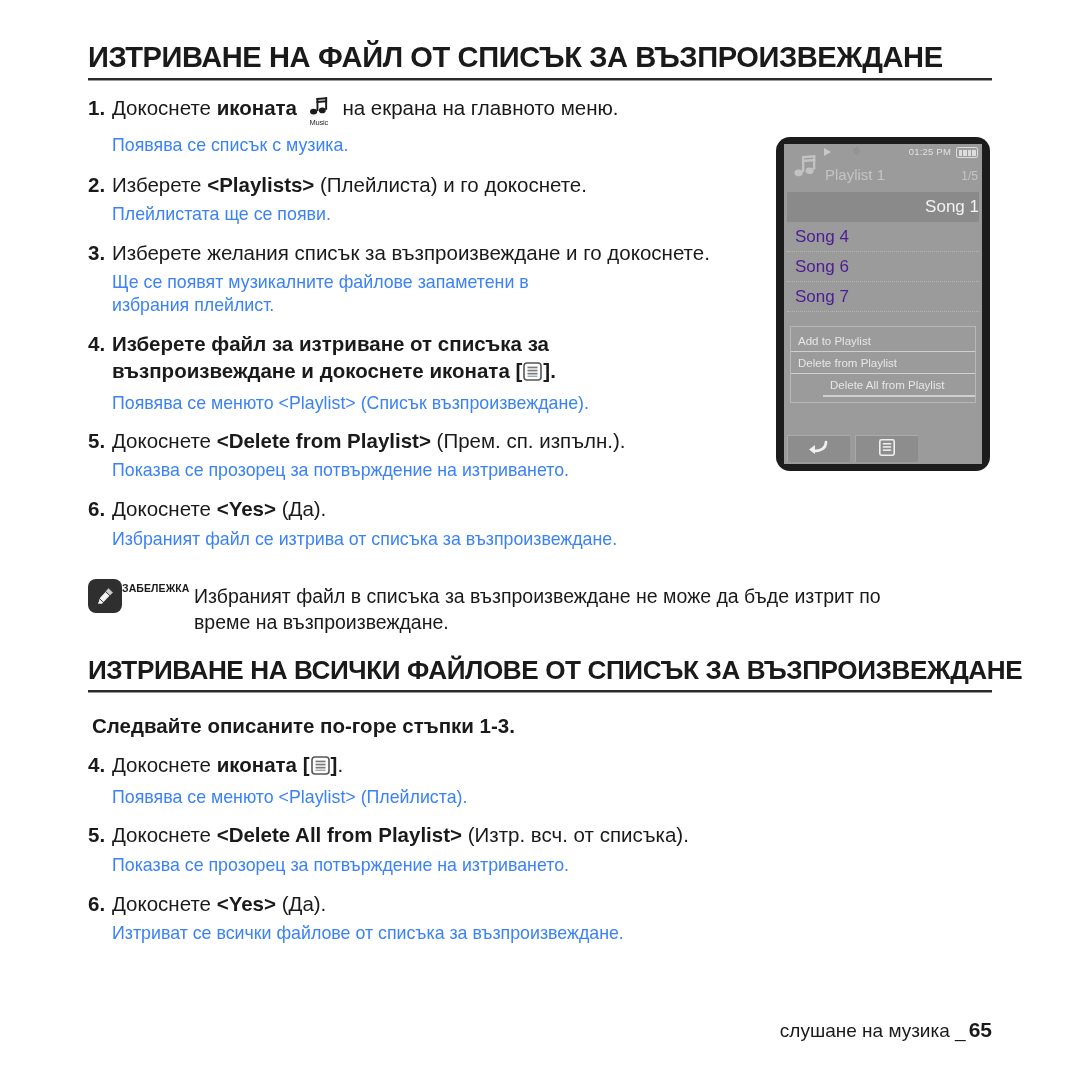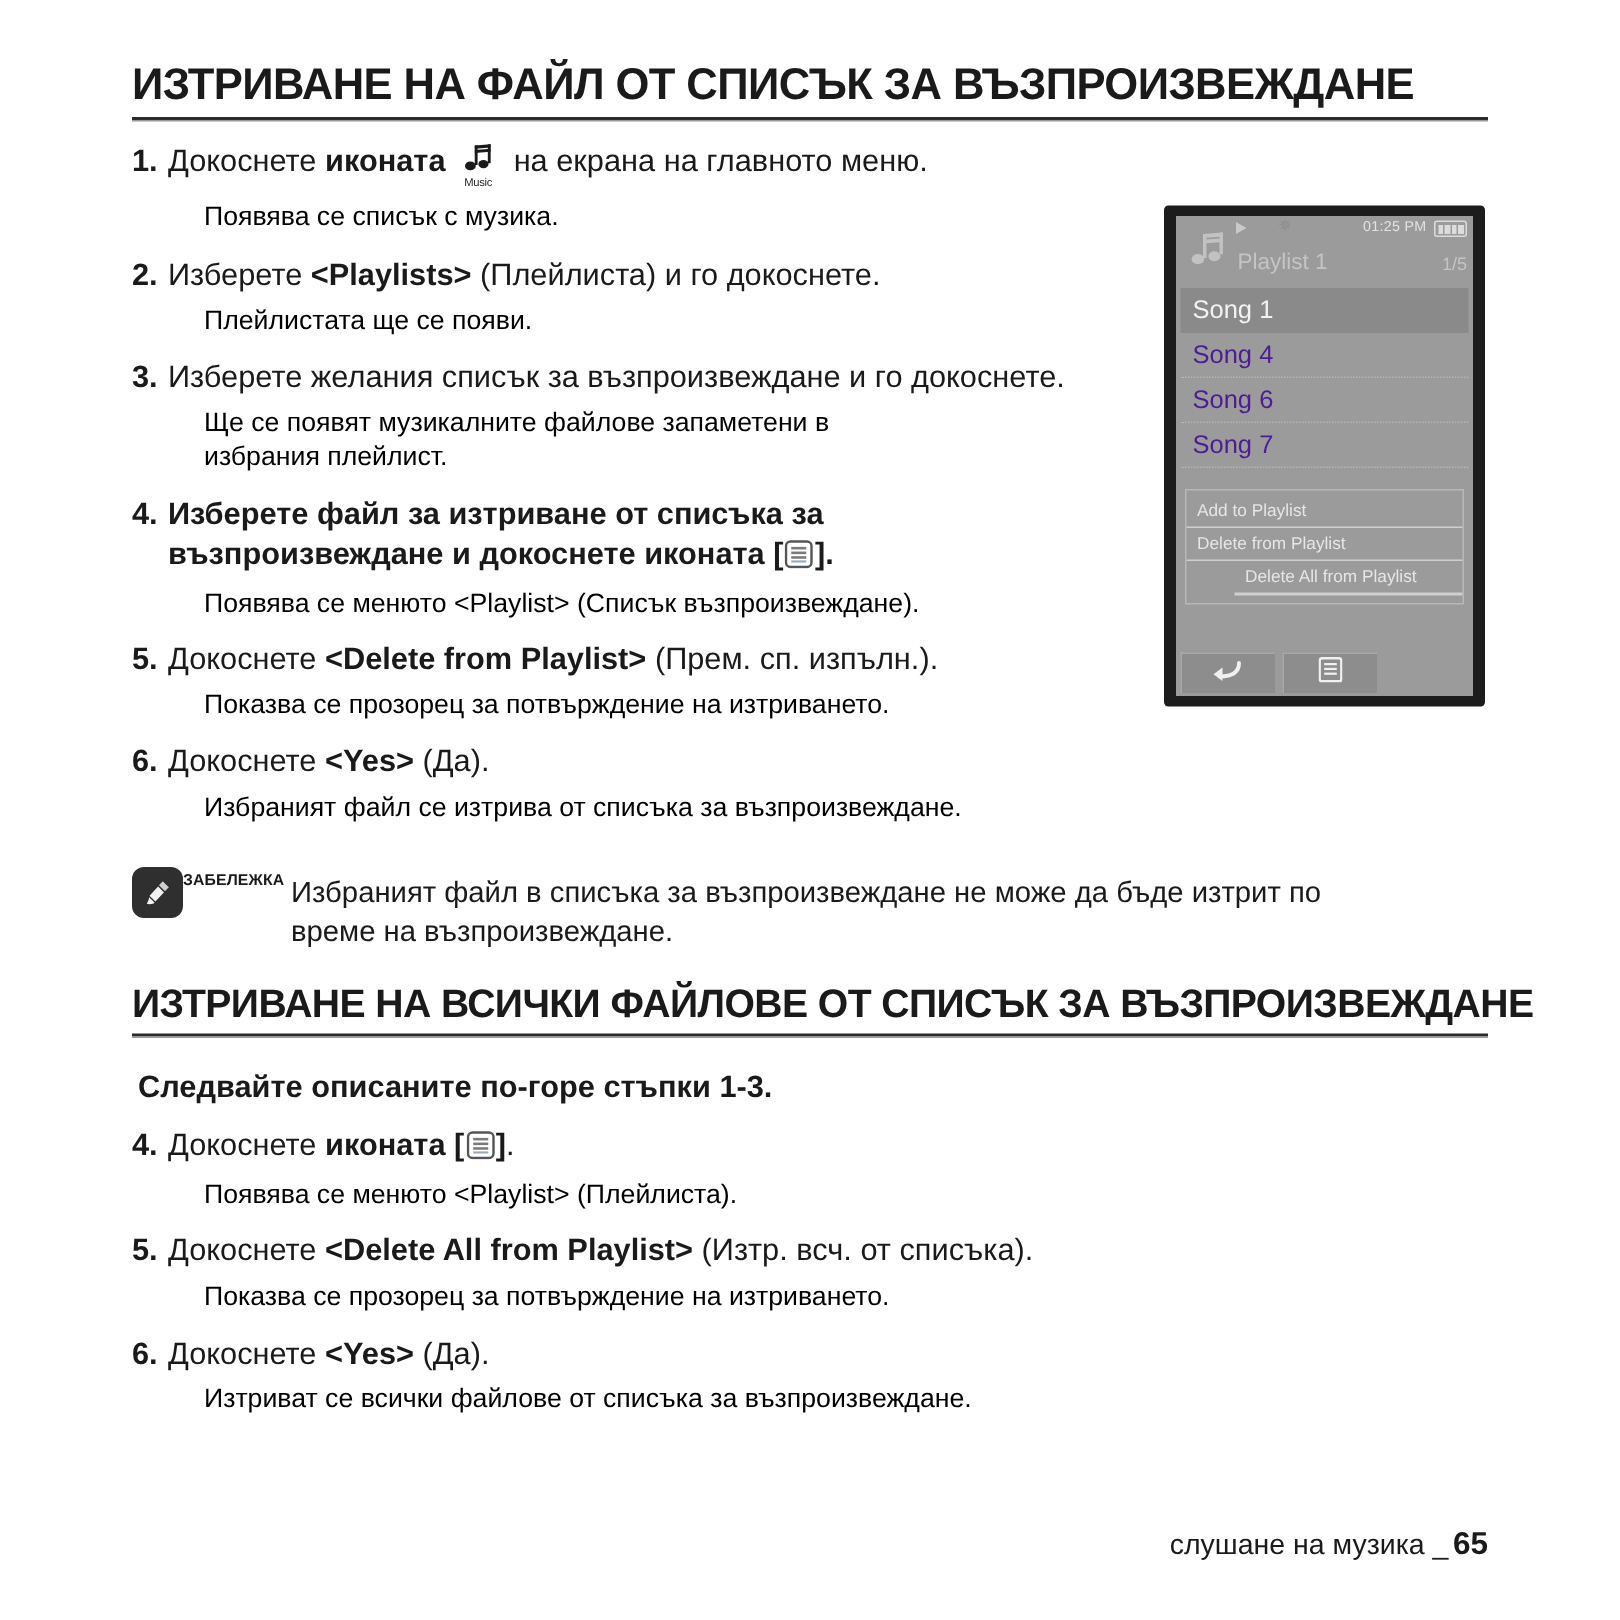--- a/index.html
+++ b/index.html
@@ -61,22 +61,21 @@
     flex: 0 0 auto;
     width: 24px;
     text-align: left;
   }
   .step-body { flex: 1 1 auto; }
   .bold { font-weight: bold; }
   .sub {
     font-size: 17.8px;
     line-height: 1.3;
     margin-top: 5px;
-    margin-left: 24px;
-    color: #000000;
+    color: #3b82f6;
   }
   .mt-gap { margin-top: 13px; }
 
   
   .music-icon-wrap {
     display: inline-flex;
     flex-direction: column;
     align-items: center;
     vertical-align: -6px;
     margin: 0 7px 0 5px;
@@ -134,21 +133,21 @@
   }
 
   
   .device {
     position: absolute;
     left: 776px;
     top: 137px;
     width: 214px;
     height: 334px;
     background: #1c1c1c;
-    border-radius: 3px;
+    border-radius: 14px;
     padding: 7px 8px;
     box-sizing: border-box;
   }
   .screen {
     position: relative;
     width: 100%;
     height: 100%;
     background: #9b9b9b;
     display: flex;
     flex-direction: column;
@@ -211,20 +210,21 @@
     padding-left: 8px;
     font-size: 17px;
     color: #4c1d95;
     box-sizing: border-box;
     border-bottom: 1.4px dotted #b5b5b5;
   }
   .song.selected {
     background: #8a8a8a;
     color: #f2f2f2;
     border-bottom-color: transparent;
+    justify-content: flex-end;
   }
   .popup {
     margin: 14px 6px 0 6px;
     border: 1.4px solid #b8b8b8;
     background: #9b9b9b;
     padding: 3px 0 4px 0;
   }
   .popup-item {
     font-size: 11.5px;
     color: #e6e6e6;

